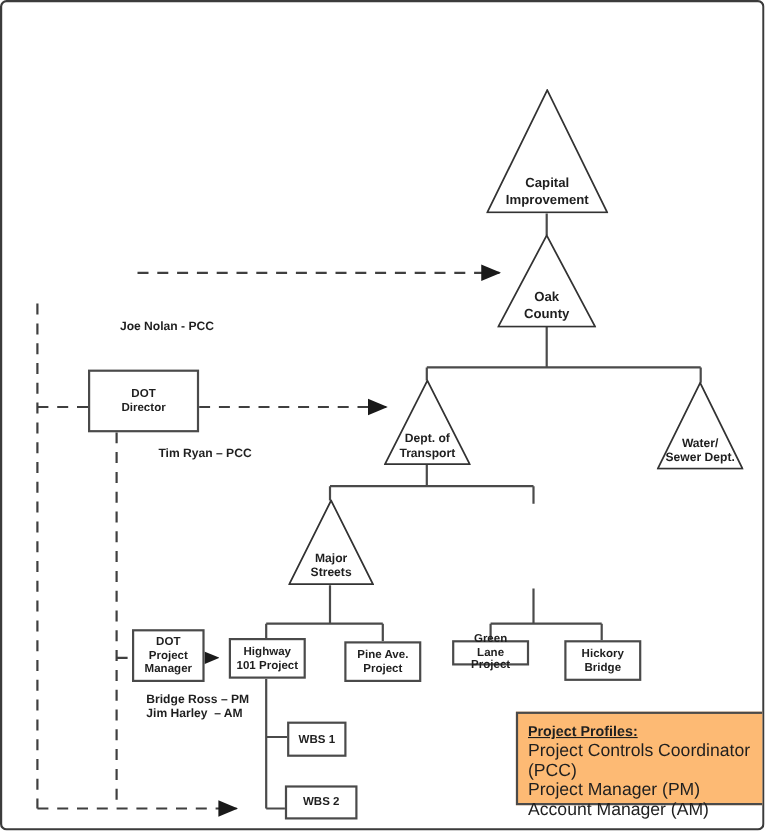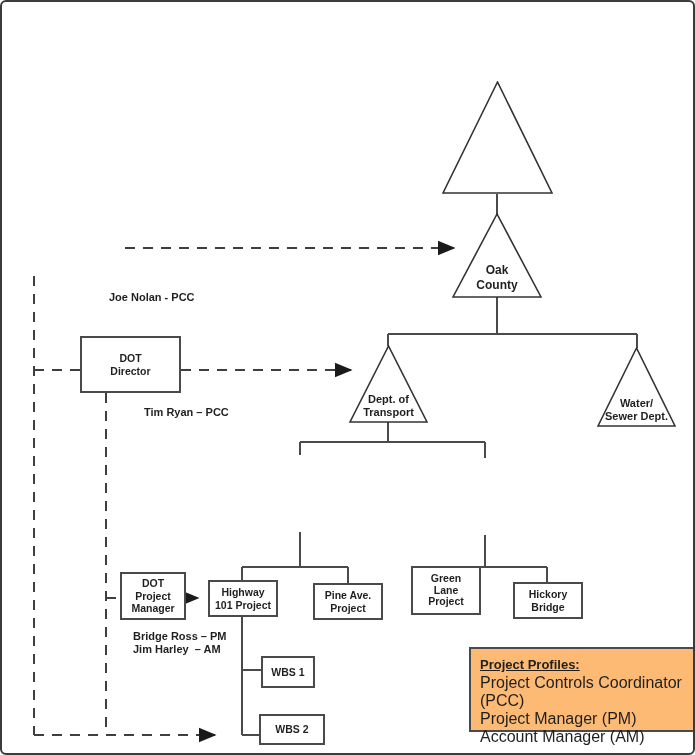--- a/index.html
+++ b/index.html
@@ -75,20 +75,22 @@
       <path d="M32,368 H78"></path>
       <path d="M104,596 H118"></path>
       <path d="M32,733 H213" marker-end="url(#arr)"></path>
     </g>
   </svg>
 
   <div class="tri" style="left:440px;top:79px;width:111px;height:113px">
     <svg width="111" height="113">
         <polygon points="55.5,1 1,112 110,112" fill="#ffffff" stroke="#333333" stroke-width="1.6"></polygon>
       </svg>
+    <div class="tri-label">Capital
+Improvement</div>
   </div>
 
   <div class="tri" style="left:347px;top:343px;width:79px;height:78px">
     <svg width="79" height="78">
         <polygon points="39.5,1 1,77 78,77" fill="#ffffff" stroke="#333333" stroke-width="1.6"></polygon>
       </svg>
     <div class="tri-label" style="font-size:11px;bottom:4px">Dept. of
 Transport</div>
   </div>
 
@@ -101,20 +103,27 @@
   </div>
 
   <div class="tri" style="left:595px;top:345px;width:79px;height:80px">
     <svg width="79" height="80">
         <polygon points="39.5,1 1,79 78,79" fill="#ffffff" stroke="#333333" stroke-width="1.6"></polygon>
       </svg>
     <div class="tri-label" style="font-size:11px;bottom:4px">Water/
 Sewer Dept.</div>
   </div>
 
+  <div class="tri" style="left:260px;top:452px;width:78px;height:78px">
+    <svg width="78" height="78">
+        <polygon points="39,1 1,77 77,77" fill="#ffffff" stroke="#333333" stroke-width="1.6"></polygon>
+      </svg>
+    <div class="tri-label" style="font-size:11px;bottom:4px">Major
+Streets</div>
+  </div>
 
 
 
   <div class="node-box" style="left:78px;top:334px;width:101px;height:57px">
     <span class="lbl">DOT
 Director</span>
   </div>
 
   <div class="node-box" style="left:118px;top:570px;width:66px;height:48px">
     <span class="lbl">DOT
@@ -125,21 +134,21 @@
   <div class="node-box" style="left:206px;top:578px;width:70px;height:37px">
     <span class="lbl">Highway
 101 Project</span>
   </div>
 
   <div class="node-box" style="left:311px;top:581px;width:70px;height:37px">
     <span class="lbl">Pine Ave.
 Project</span>
   </div>
 
-  <div class="node-box" style="left:409px;top:564px;width:70px;height:49px">
+  <div class="node-box" style="left:409px;top:580px;width:70px;height:23px">
     <span class="lbl" style="line-height:1.1">Green
 Lane
 Project</span>
   </div>
 
   <div class="node-box" style="left:511px;top:580px;width:70px;height:37px">
     <span class="lbl">Hickory
 Bridge</span>
   </div>
 

